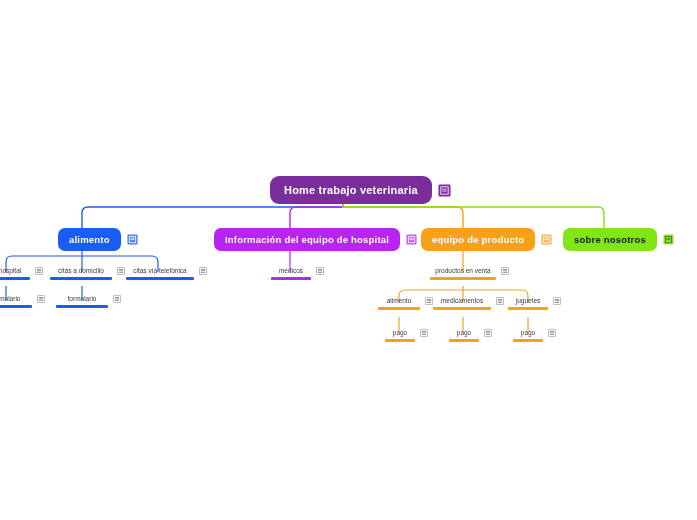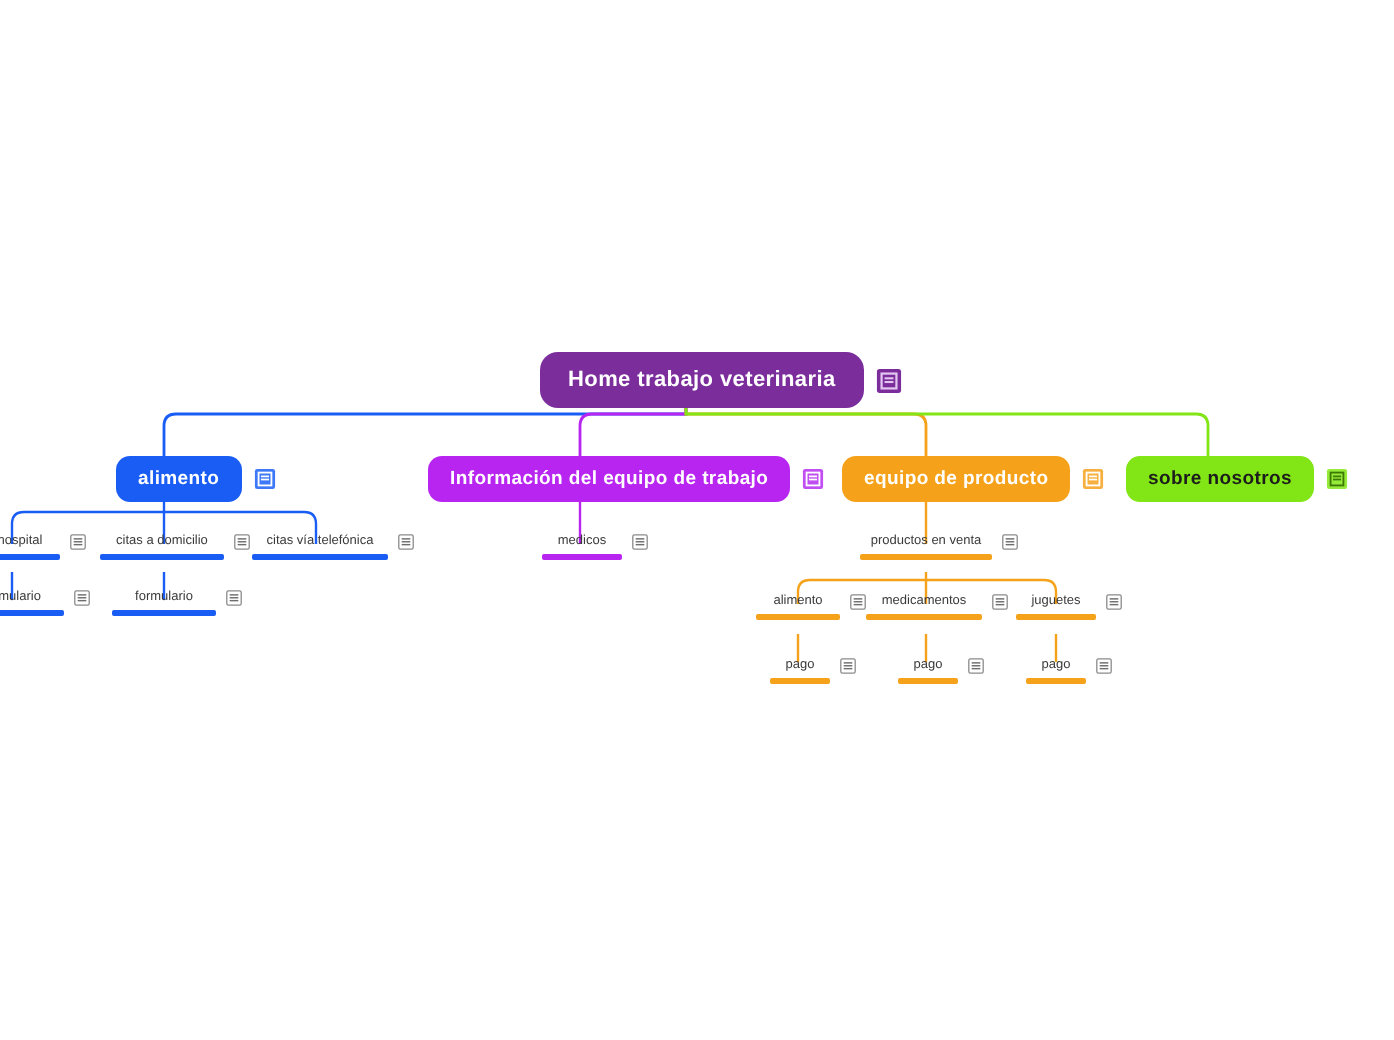--- a/index.html
+++ b/index.html
@@ -143,21 +143,21 @@
     <div class="pill-body" style="background:#1a5df5;">alimento</div>
     <svg class="note-icon md" viewBox="0 0 12 12">
       <rect x="0.5" y="0.5" width="11" height="11" rx="1.3" fill="#3c78f7"></rect>
       <rect x="2.5" y="2.5" width="7" height="7" fill="none" stroke="#ffffff" stroke-width="1"></rect>
       <rect x="3.8" y="4.1" width="4.4" height="0.95" fill="#ffffff"></rect>
       <rect x="3.8" y="5.8" width="4.4" height="0.95" fill="#ffffff"></rect>
     </svg>
   </div>
 
   <div class="pill lvl2" style="left:214px; top:228px;">
-    <div class="pill-body" style="background:#b824f0;">Información del equipo de trabajo</div>
+    <div class="pill-body" style="background:#b824f0;">Información del equipo de hospital</div>
     <svg class="note-icon md" viewBox="0 0 12 12">
       <rect x="0.5" y="0.5" width="11" height="11" rx="1.3" fill="#c14ef2"></rect>
       <rect x="2.5" y="2.5" width="7" height="7" fill="none" stroke="#ffffff" stroke-width="1"></rect>
       <rect x="3.8" y="4.1" width="4.4" height="0.95" fill="#ffffff"></rect>
       <rect x="3.8" y="5.8" width="4.4" height="0.95" fill="#ffffff"></rect>
     </svg>
   </div>
 
   <div class="pill lvl2" style="left:421px; top:228px;">
     <div class="pill-body" style="background:#f5a21a;">equipo de producto</div>

